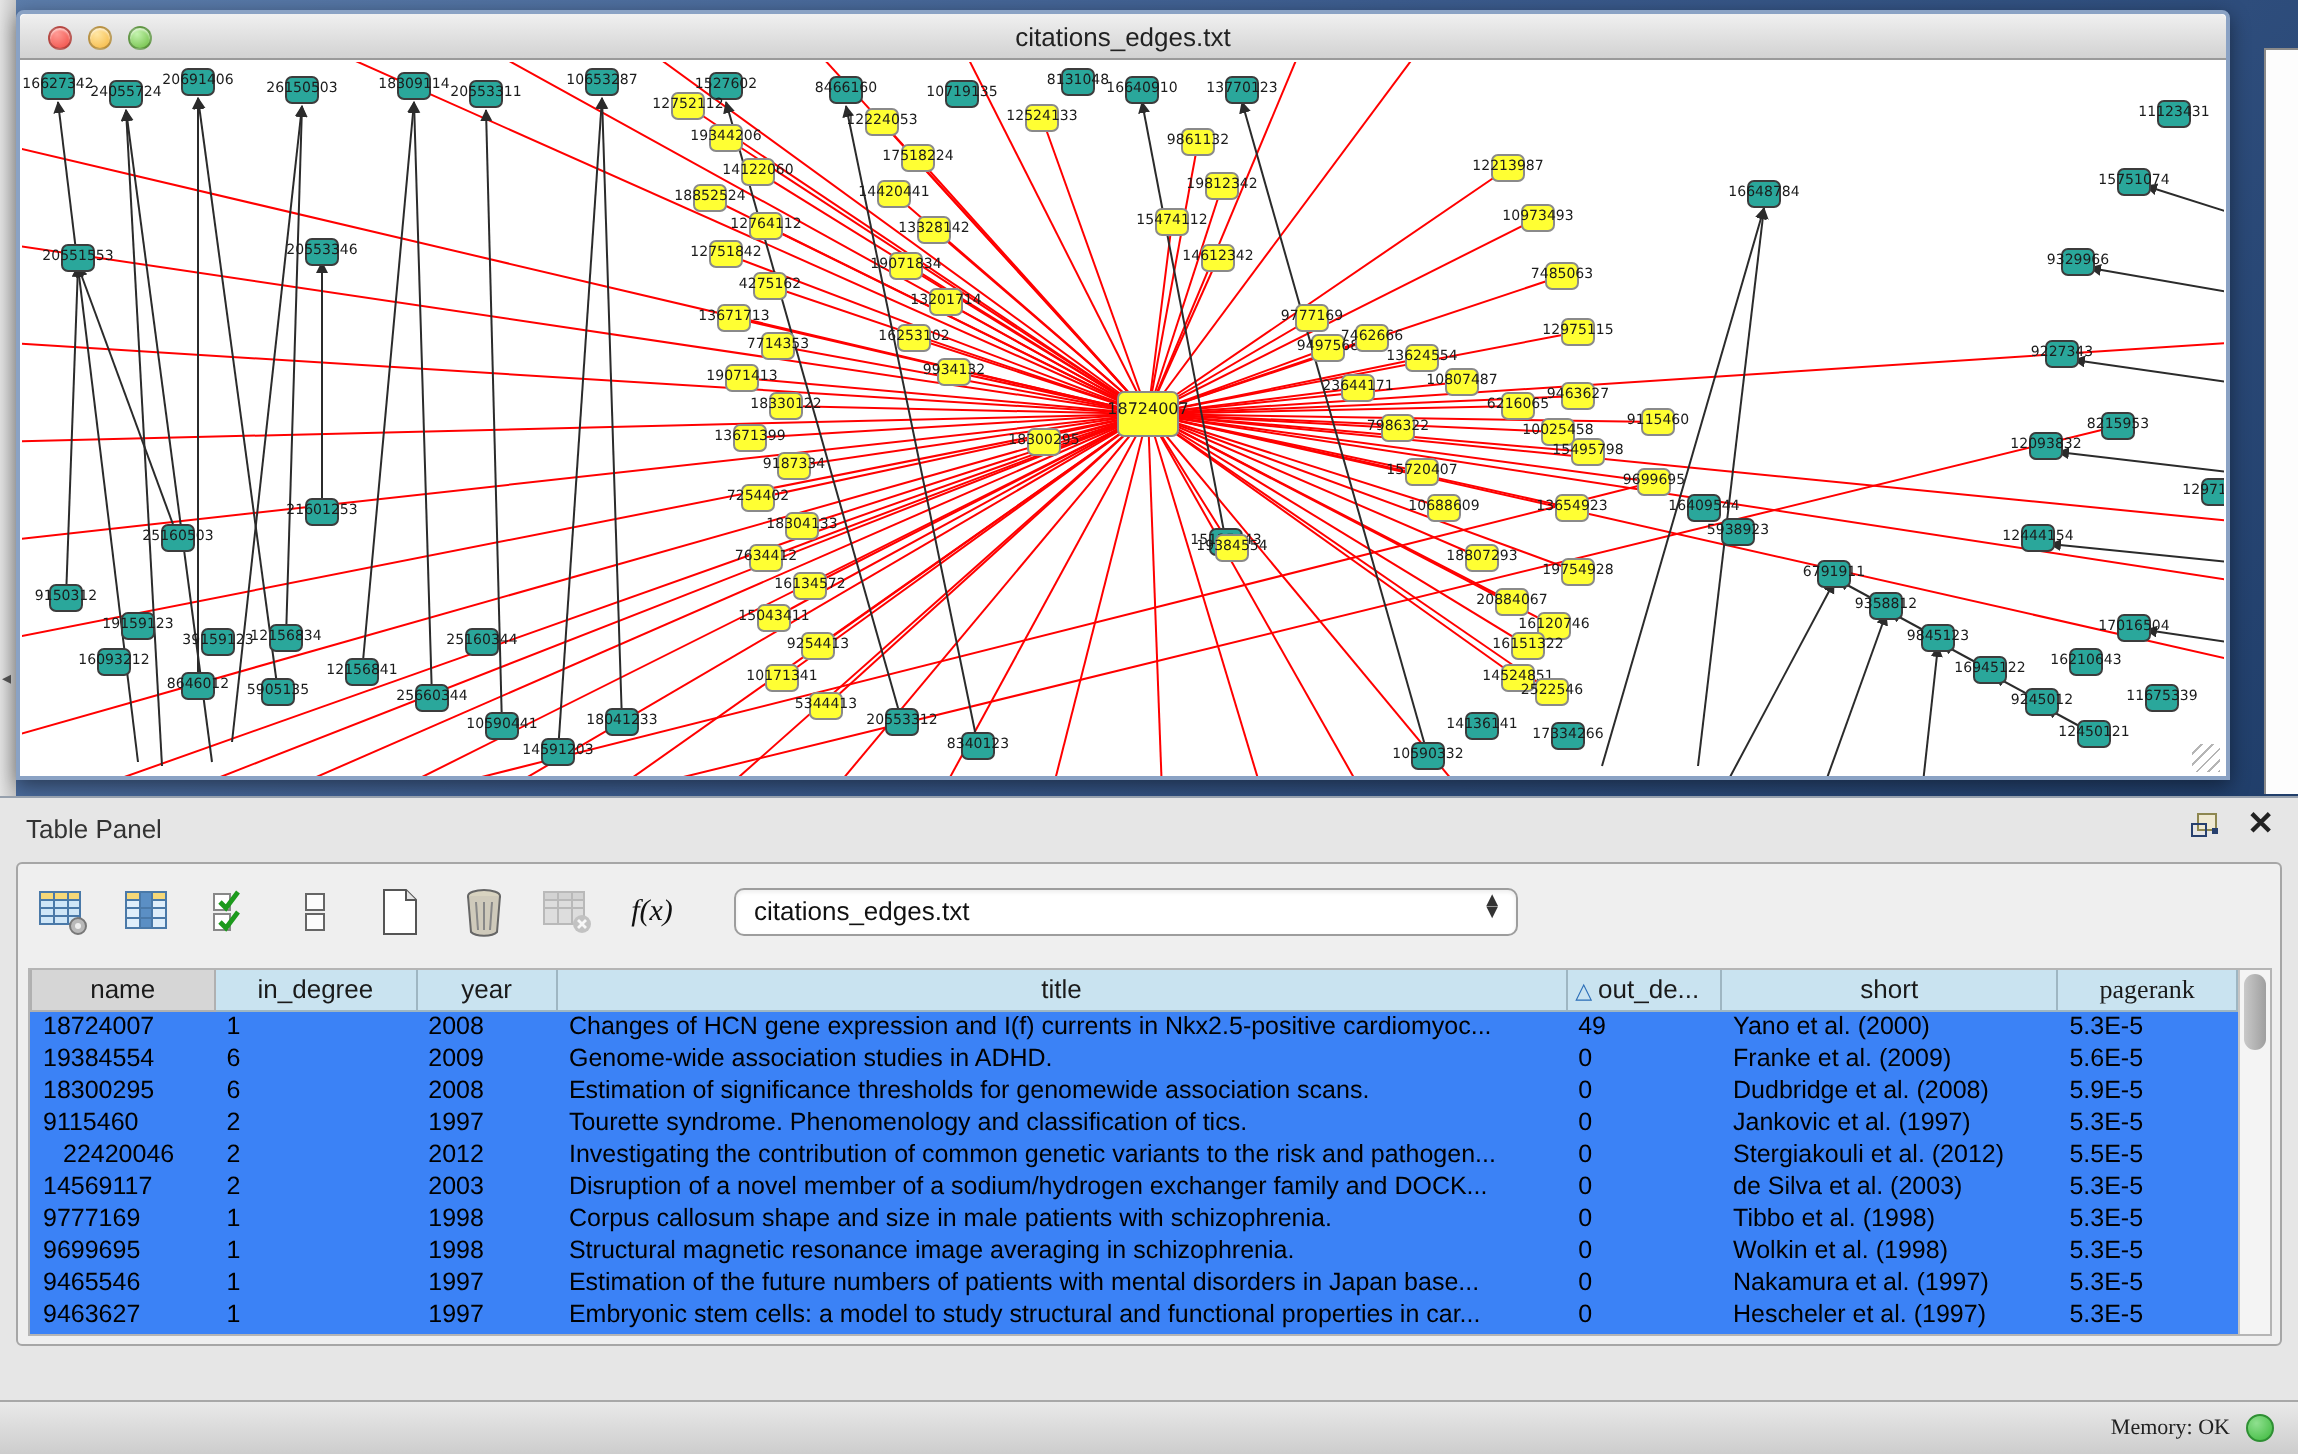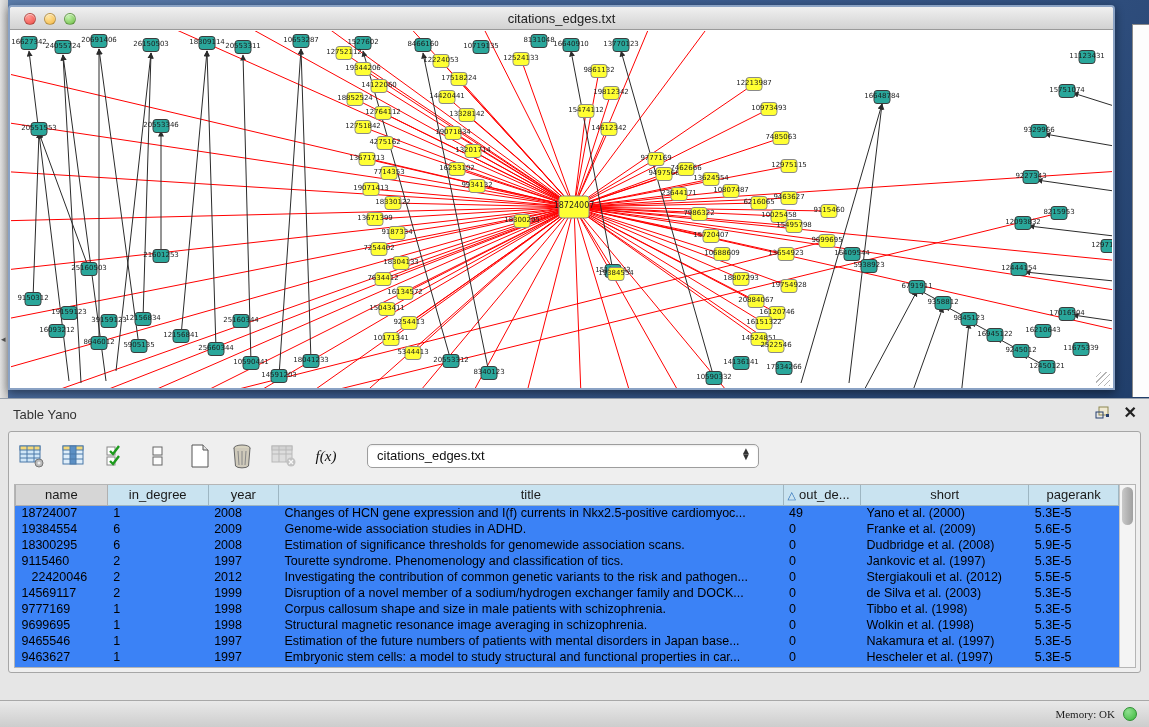--- a/index.html
+++ b/index.html
@@ -733,21 +733,21 @@
       </svg>
       <div class="resize-grip"></div>
     </div>
   </div>
 
   <div class="back-window"></div>
 </div>
 
 <div class="table-panel">
   <div class="tp-header">
-    <div class="tp-title">Table Yano</div>
+    <div class="tp-title">Table Panel</div>
     <div class="tp-actions">
       <div class="tp-float">
         <svg width="15" height="14" viewBox="0 0 15 14">
           <rect x="4" y="1" width="9" height="8" fill="#efe9d2" stroke="#8e8750"></rect>
           <rect x="1" y="6" width="7" height="6" fill="none" stroke="#27406e"></rect>
           <rect x="11" y="8" width="3" height="3" fill="#27406e"></rect>
         </svg>
       </div>
       <div class="tp-close">✕</div>
     </div>
@@ -831,21 +831,21 @@
     <div class="tablewrap">
       <table class="grid">
         <thead>
             <tr id="grid-head">
               <th class="corner" style="width: 90px;">name</th>
               <th style="width: 99px;">in_degree</th>
               <th style="width: 69px;">year</th>
               <th style="width: 495px;">title</th>
               <th style="width: 76px; text-align: left; padding-left: 4px;"><span class="sort-glyph">△</span>out_de...</th>
               <th style="width: 165px;">short</th>
-              <th style="width: 88px;">pagerank</th>
+              <th style="width: 88px; font-family: Liberation Serif, serif;">pagerank</th>
             </tr>
           </thead>
         <tbody id="grid-body">
             <tr>
               <td style="width: 90px;">18724007</td>
               <td style="width: 99px;">1</td>
               <td style="width: 69px;">2008</td>
               <td style="width: 495px;">Changes of HCN gene expression and I(f) currents in Nkx2.5-positive cardiomyoc...</td>
               <td style="width: 76px;">49</td>
               <td style="width: 165px;">Yano et al. (2000)</td>
@@ -883,21 +883,21 @@
               <td style="width: 99px;">2</td>
               <td style="width: 69px;">2012</td>
               <td style="width: 495px;">Investigating the contribution of common genetic variants to the risk and pathogen...</td>
               <td style="width: 76px;">0</td>
               <td style="width: 165px;">Stergiakouli et al. (2012)</td>
               <td style="width: 106px;">5.5E-5</td>
             </tr>
             <tr>
               <td style="width: 90px;">14569117</td>
               <td style="width: 99px;">2</td>
-              <td style="width: 69px;">1999</td>
+              <td style="width: 69px;">2003</td>
               <td style="width: 495px;">Disruption of a novel member of a sodium/hydrogen exchanger family and DOCK...</td>
               <td style="width: 76px;">0</td>
               <td style="width: 165px;">de Silva et al. (2003)</td>
               <td style="width: 106px;">5.3E-5</td>
             </tr>
             <tr>
               <td style="width: 90px;">9777169</td>
               <td style="width: 99px;">1</td>
               <td style="width: 69px;">1998</td>
               <td style="width: 495px;">Corpus callosum shape and size in male patients with schizophrenia.</td>

